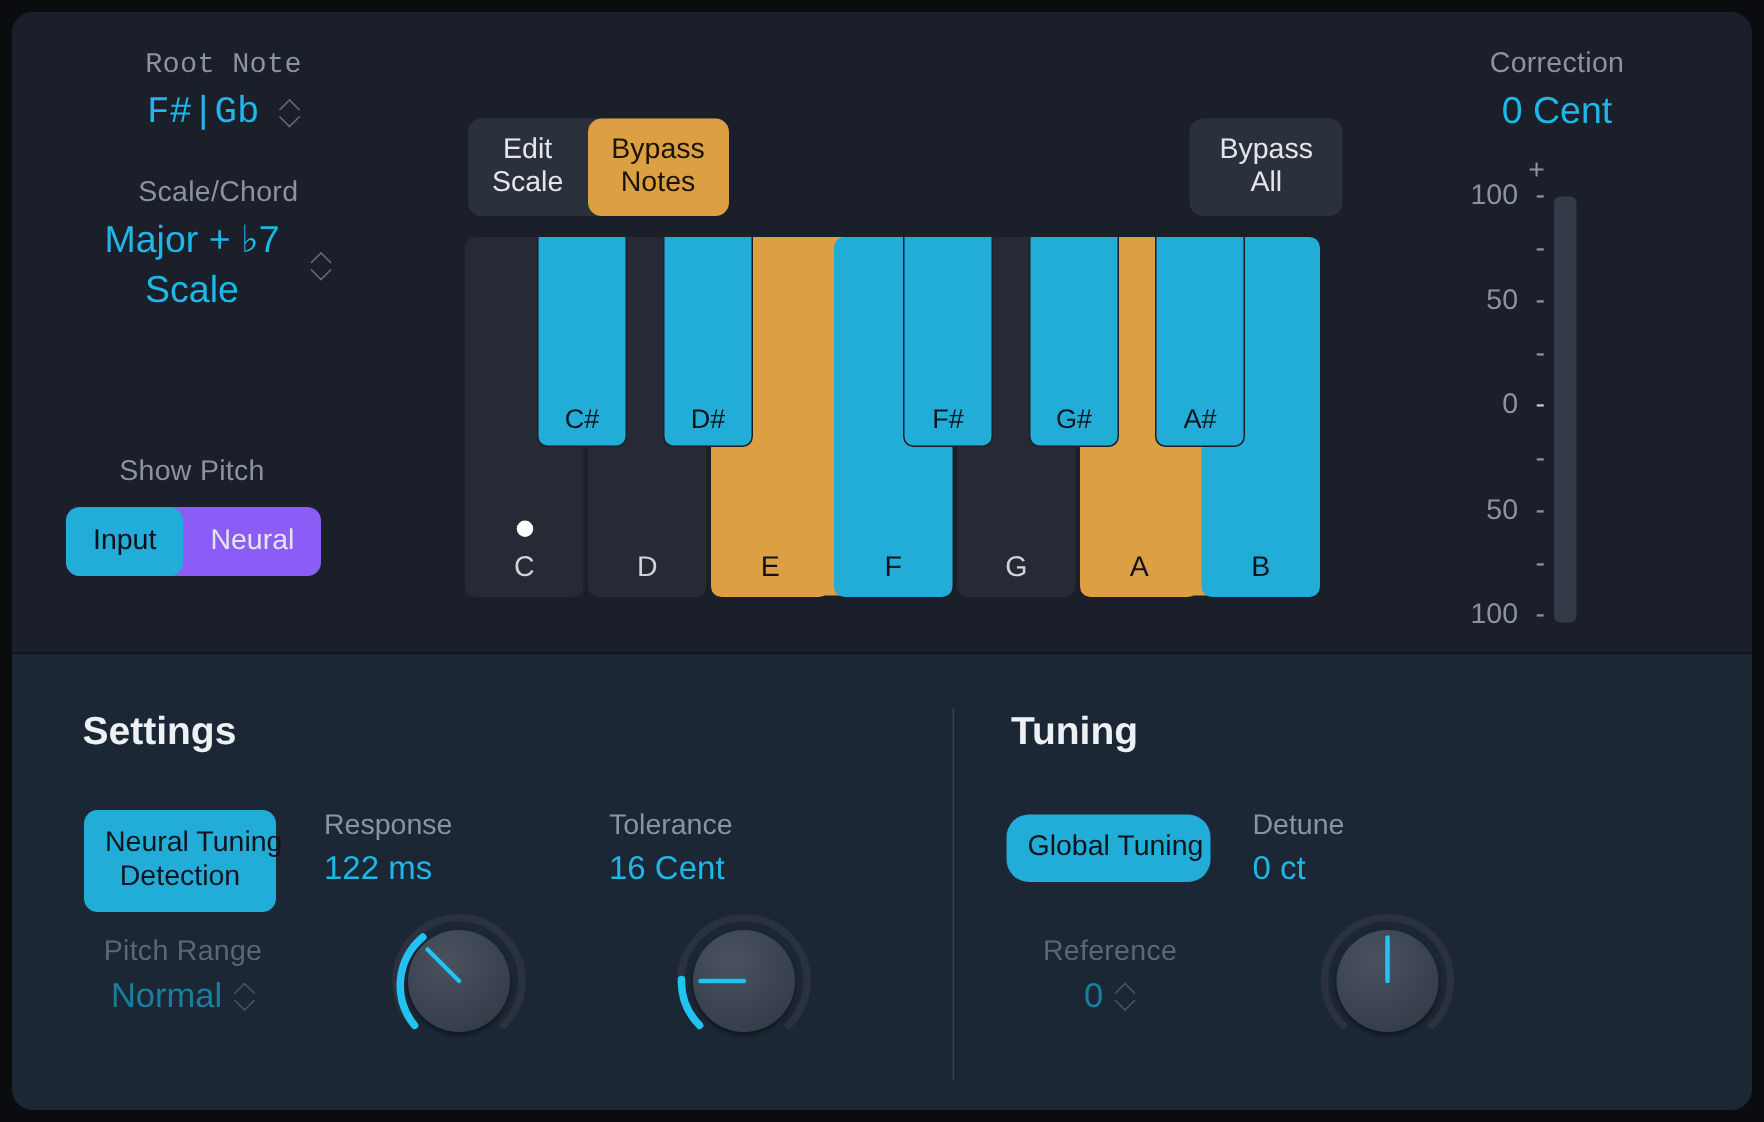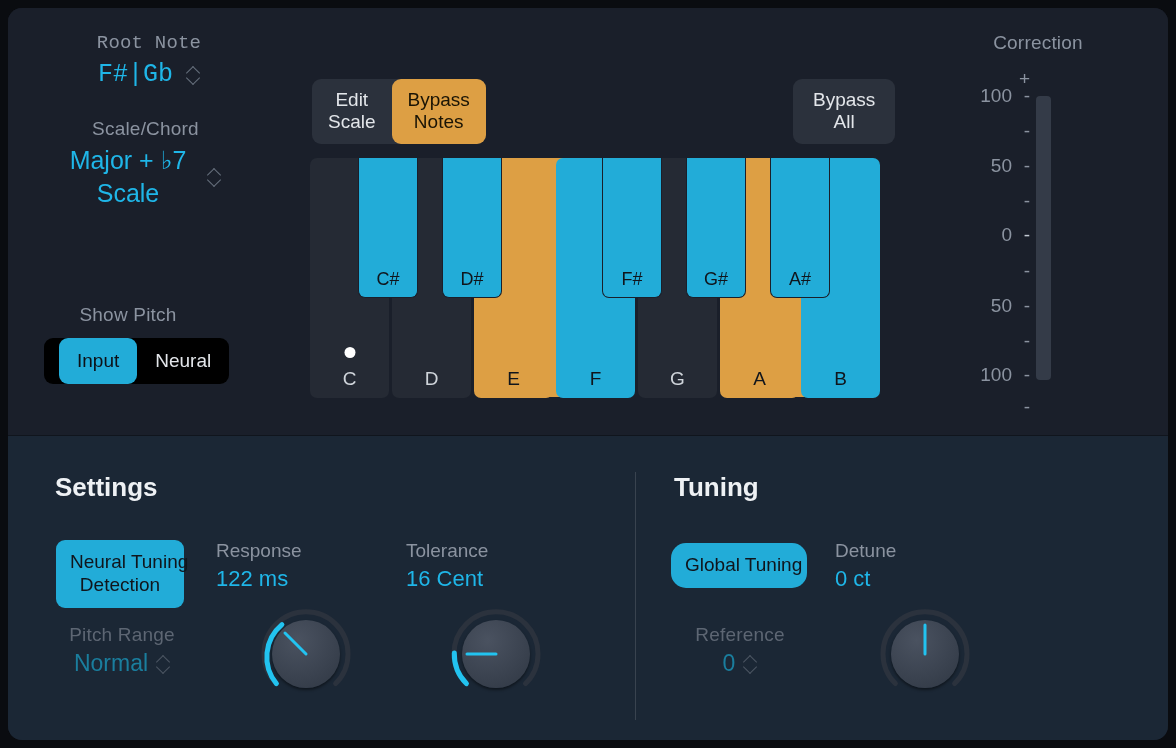--- a/index.html
+++ b/index.html
@@ -73,24 +73,23 @@
   }
   .chev::before { top: 2px; transform: rotate(45deg); }
   .chev::after  { top: 7px; transform: rotate(225deg); }
   .chev.dim::before, .chev.dim::after { border-color: #4c5663; }
 
   
   #show-pitch-group { position: absolute; left: 36px; top: 296px; width: 168px; text-align: center; }
   #show-pitch-seg {
     margin-top: 12px;
     display: inline-flex;
-    background: #000000;
+    background: #8b5cf6;
     border-radius: 9px;
     overflow: hidden;
-    padding-left: 15px;
   }
   #show-pitch-seg .seg {
     font-size: 19px; padding: 12px 18px;
     color: #e3e6ea; cursor: default; white-space: nowrap;
   }
   #show-pitch-seg .seg.on { background: #22acd8; color: #0d1117; border-radius: 9px; }
 
   
   #scale-mode-seg {
     position: absolute; left: 304px; top: 71px;
@@ -306,20 +305,21 @@
       <div class="bkey" style="left:376px; z-index:3;">
         <span class="blabel">G#</span>
       </div>
       <div class="bkey" style="left:460px; z-index:3;">
         <span class="blabel">A#</span>
       </div>
     </div>
 
     <div id="correction-group">
       <span id="correction-label" class="lbl-dim">Correction</span>
+      <span id="correction-value" class="val-blue">0 Cent</span>
       <div id="meter-wrap">
         <div class="meter-tick plus" style="top:0px;">+</div>
         <div id="meter-track"></div>
 
         <div class="meter-tick" style="top:17px;"><span>100</span><span class="dash">-</span></div>
         <div class="meter-tick" style="top:52px;"><span class="dash">-</span></div>
         <div class="meter-tick" style="top:87px;"><span>50</span><span class="dash">-</span></div>
         <div class="meter-tick" style="top:122px;"><span class="dash">-</span></div>
         <div class="meter-tick" style="top:156px;"><span>0</span><span class="dash" style="color:#c4cad3">-</span></div>
         <div class="meter-tick" style="top:192px;"><span class="dash">-</span></div>

